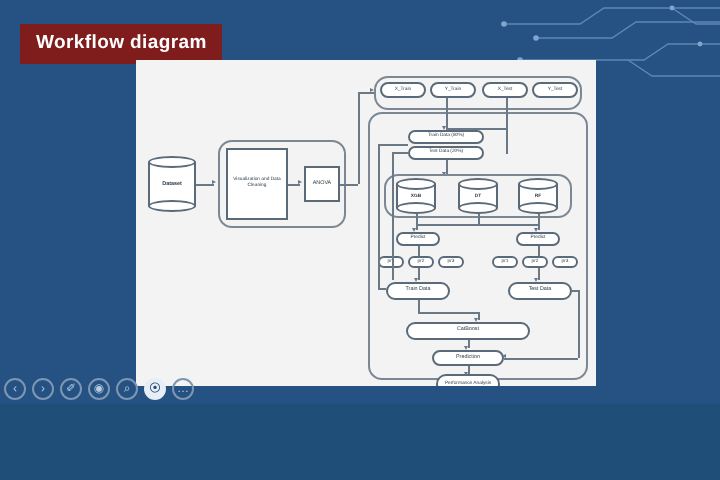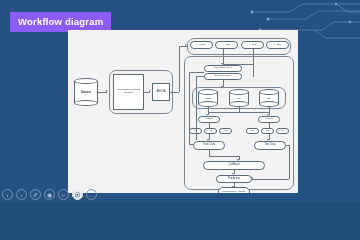--- a/index.html
+++ b/index.html
@@ -10,21 +10,21 @@
     position:relative;
   }
   #app{position:absolute;inset:0;background:#255283;}
 
   
   .circuit{position:absolute;top:0;right:0;width:120px;height:50px;pointer-events:none;}
 
   
   .title-chip{
     position:absolute;left:10px;top:12px;
-    background:#8b5cf6;
+    background:#7f1d1d;
     color:#ffffff;
     font-size:9.5px;font-weight:bold;
     padding:4px 8px 5px 8px;
     letter-spacing:.2px;
     white-space:nowrap;
   }
 
   
   .canvas{
     position:absolute;left:68px;top:30px;width:230px;height:163px;

